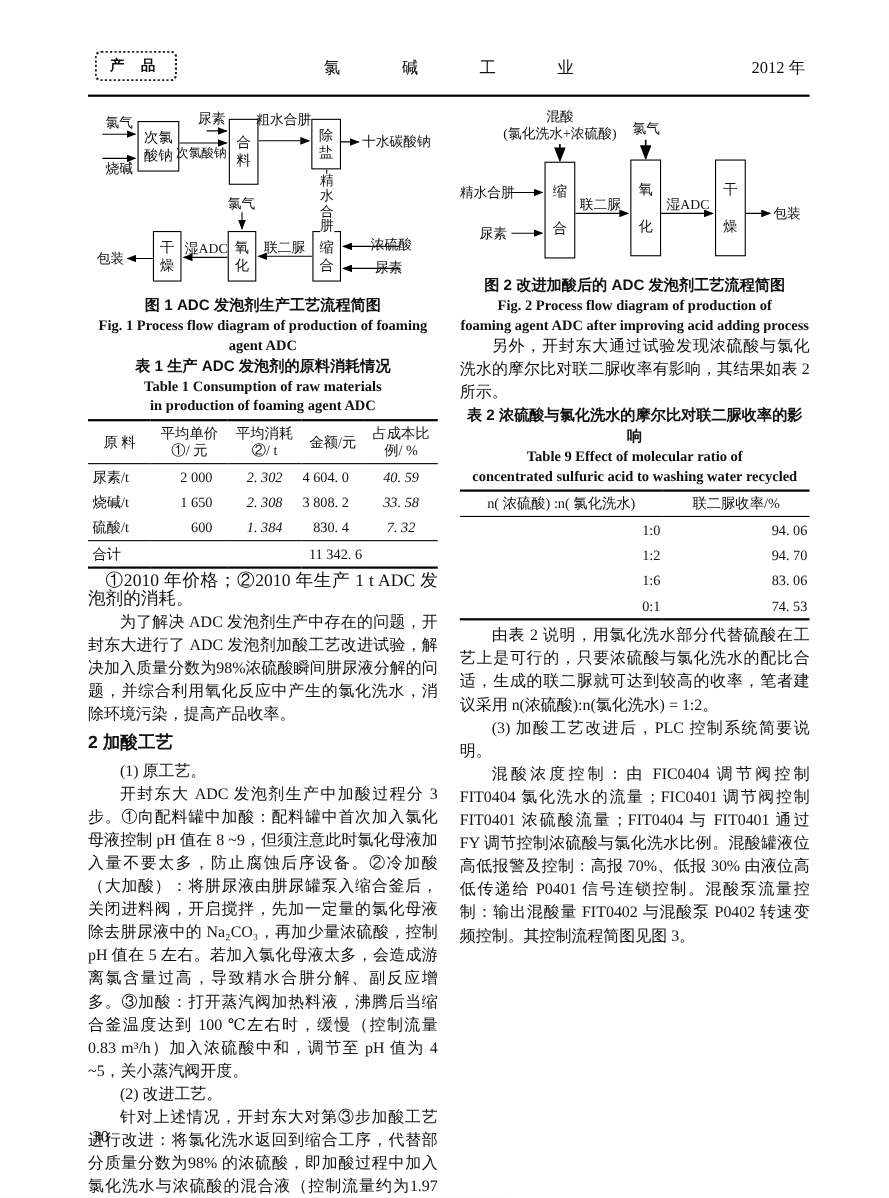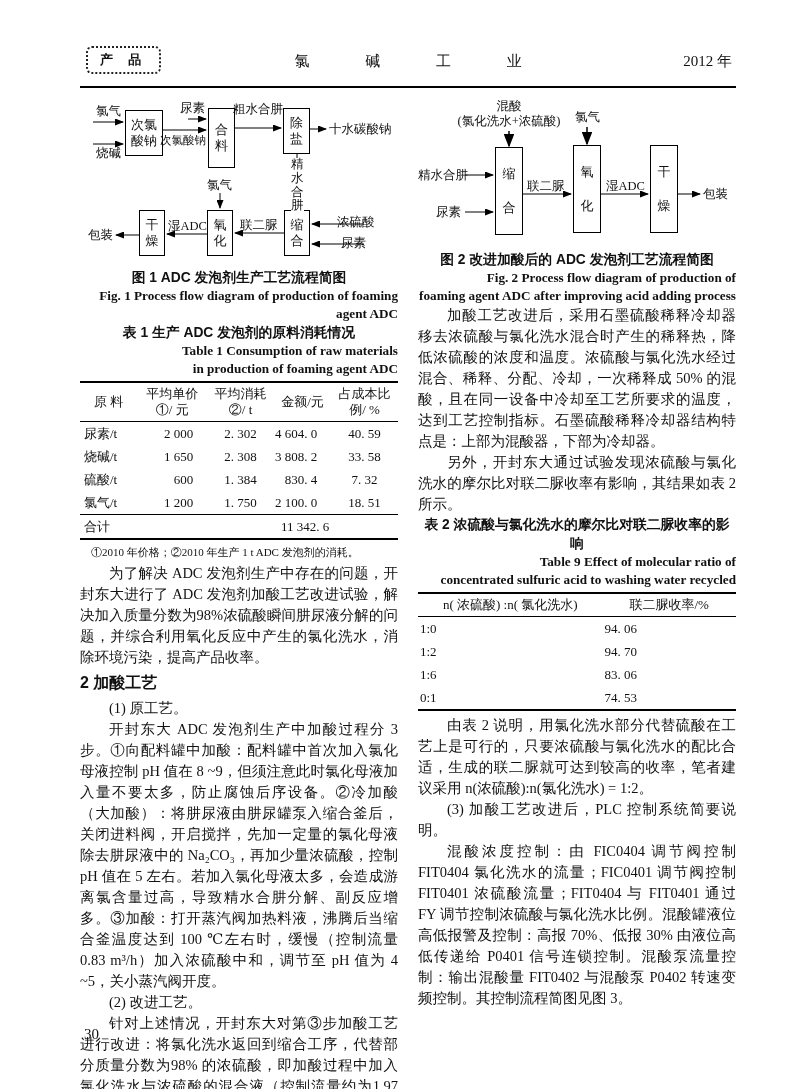--- a/index.html
+++ b/index.html
@@ -35,36 +35,36 @@
   .vtext2 { width:2.2em; word-break:break-all; line-height:1.25; margin:0 auto; }
   .vtall { width:1.1em; word-break:break-all; line-height:2.6; margin:0 auto; }
   .dlabel { position:absolute; font-size:12.5px; line-height:14px; white-space:nowrap; }
   .vlabel { position:absolute; font-size:12.5px; width:1.05em; word-break:break-all;
             line-height:1.1; background:#fff; white-space:normal; }
   .center-stack { position:absolute; text-align:center; white-space:nowrap; font-size:12.5px; line-height:15px; }
 
   
   .cap-zh { text-align:center; font-weight:bold; font-size:13.8px; line-height:19px; text-indent:0 !important;
             font-family:"Liberation Sans","DejaVu Sans",sans-serif; }
-  .cap-en { text-align:right; font-weight:bold; font-size:13.2px; line-height:18px; text-indent:0 !important; }
+  .cap-en { text-align:center; font-weight:bold; font-size:13.2px; line-height:18px; text-indent:0 !important; }
 
   
   table { border-collapse:collapse; width:100%; margin-top:3px; }
   .t1 { border-top:2px solid #000; border-bottom:2px solid #000; font-size:13px; line-height:16px; }
   .t1 th { font-weight:normal; border-bottom:1px solid #000; padding:3px 1px; text-align:center; }
   .t1 td { padding:3.5px 1px;margin-left:14px; }
   .t1 td.c1 { text-align:left; padding-left:4px; }
   .t1 td.num-r { text-align:right; padding-right:14px; }
-  .t1 td.num-c { text-align:center; }
+  .t1 td.num-c { text-align:center;font-style:italic; }
   .t1 tr.total td { border-top:1px solid #000; }
-  .footnote { font-size:11px; line-height:16px; margin-top:4px; text-indent:1em; }
+  .footnote { font-size:16px; line-height:16px; margin-top:4px; text-indent:1em; }
 
   .t2 { border-top:2px solid #000; border-bottom:2px solid #000; font-size:13px; line-height:16px; margin-bottom:4px; }
   .t2 th { font-weight:normal; border-bottom:1px solid #000; padding:3px 2px; text-align:center; }
-  .t2 td { padding:3.5px 2px; text-align:left; }
+  .t2 td { padding:3.5px 2px; text-align:right; }
 
   .pagenum { position:absolute; left:84px; top:1026px; font-size:15px; } .spacer3 { height:3px; }
 </style>
 </head>
 <body>
 
 <div class="page">
   <div class="content">
 
     <div class="pg-header">
@@ -161,27 +161,20 @@
                 <td class="num-r">3 808. 2</td>
             <td class="num-c">33. 58</td>
           </tr>
           <tr>
             <td class="c1">硫酸/t</td>
                 <td class="num-r">600</td>
             <td class="num-c">1. 384</td>
                 <td class="num-r">830. 4</td>
             <td class="num-c">7. 32</td>
           </tr>
-          <tr>
-            <td class="c1">氯气/t</td>
-                <td class="num-r">1 200</td>
-            <td class="num-c">1. 750</td>
-                <td class="num-r">2 100. 0</td>
-            <td class="num-c">18. 51</td>
-          </tr>
           <tr class="total">
             <td class="c1">合计</td>
                 <td></td>
                 <td></td>
             <td class="num-r" style="padding-right:2px;">11 342. 6</td>
                 <td></td>
           </tr>
         </tbody>
           </table>
         <div class="footnote">①2010 年价格；②2010 年生产 1 t ADC 发泡剂的消耗。</div>
@@ -230,21 +223,20 @@
           <div class="dlabel" style="left:109px;top:81px;">联二脲</div>
           <div class="dlabel" style="left:157px;top:12px;">氯气</div>
           <div class="dlabel" style="left:188px;top:81px;">湿ADC</div>
           <div class="dlabel" style="left:285px;top:89px;">包装</div>
         </div>
 
         <div class="cap-zh">图 2  改进加酸后的 ADC 发泡剂工艺流程简图</div>
         <div class="cap-en">Fig. 2  Process flow diagram of production of</div>
         <div class="cap-en">foaming agent ADC after improving acid adding process</div>
 
-        <p>加酸工艺改进后，采用石墨硫酸稀释冷却器移去浓硫酸与氯化洗水混合时产生的稀释热，降低浓硫酸的浓度和温度。浓硫酸与氯化洗水经过混合、稀释、分配、冷却，一次稀释成 50% 的混酸，且在同一设备中冷却至工艺所要求的温度，达到工艺控制指标。石墨硫酸稀释冷却器结构特点是：上部为混酸器，下部为冷却器。</p>
         <p>另外，开封东大通过试验发现浓硫酸与氯化洗水的摩尔比对联二脲收率有影响，其结果如表 2 所示。</p>
 
         <div class="cap-zh">表 2  浓硫酸与氯化洗水的摩尔比对联二脲收率的影响</div>
         <div class="cap-en">Table 9  Effect of molecular ratio of</div>
         <div class="cap-en">concentrated sulfuric acid to washing water recycled</div>
 
         <table class="t2">
           <tbody>
               <tr>
             <th style="width:58%">n( 浓硫酸) :n( 氯化洗水)</th>

